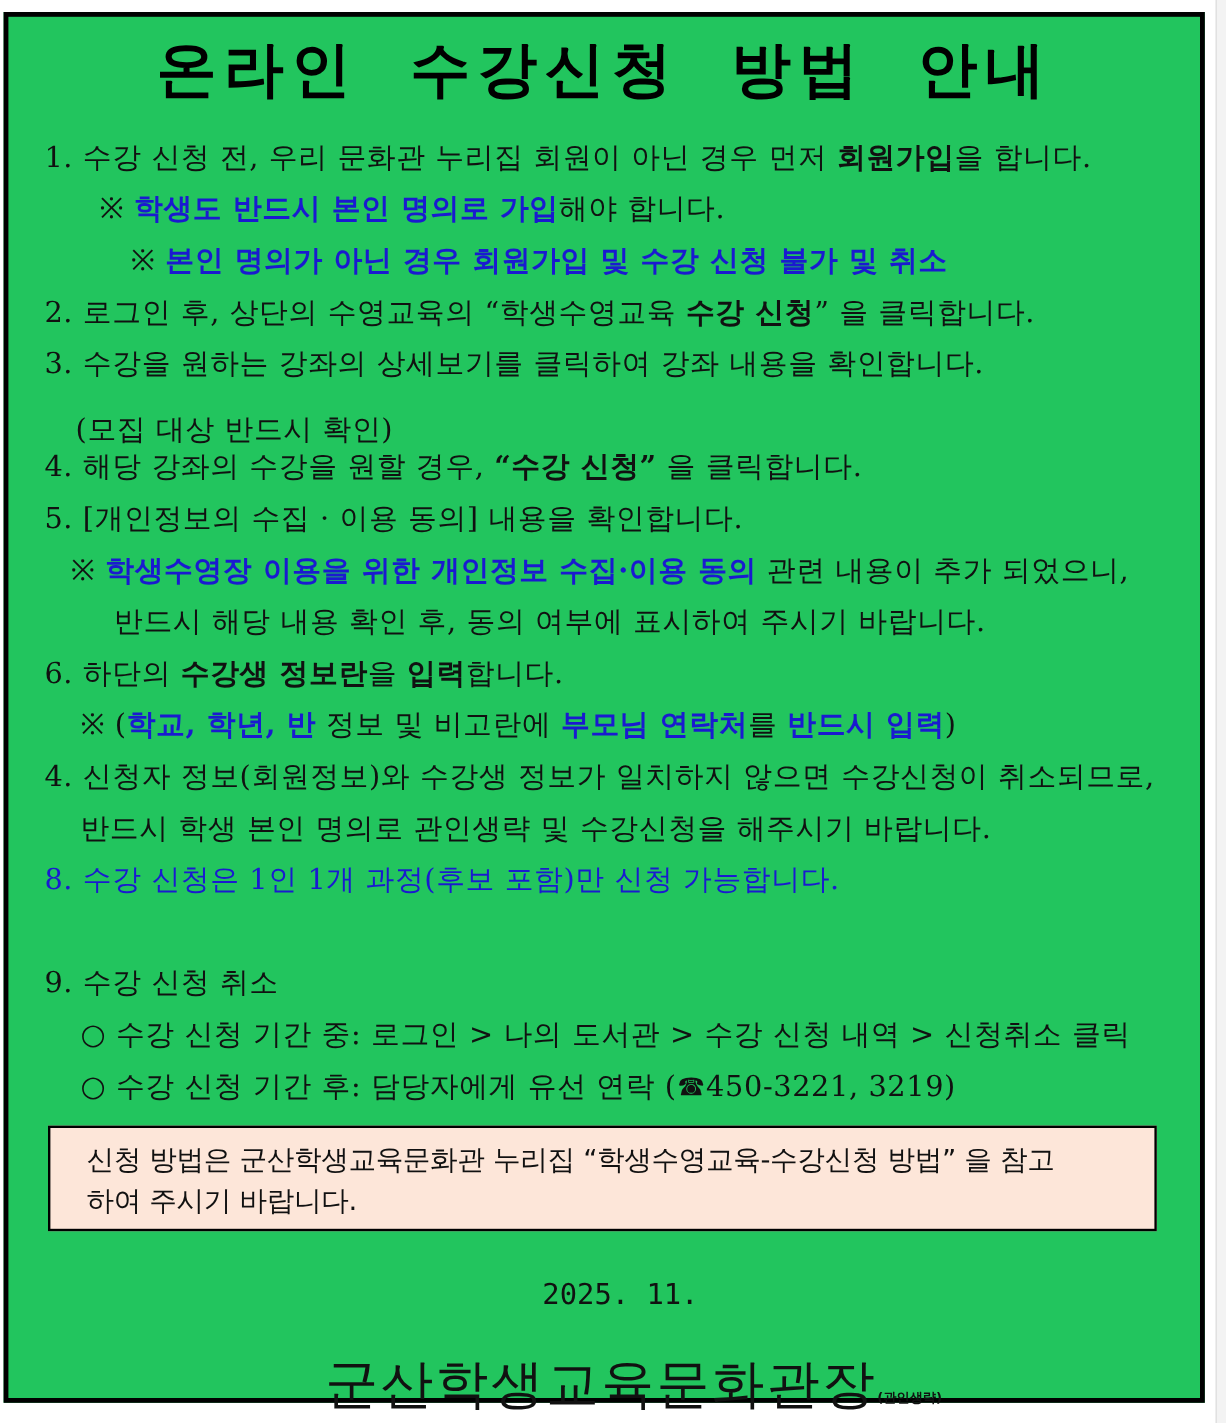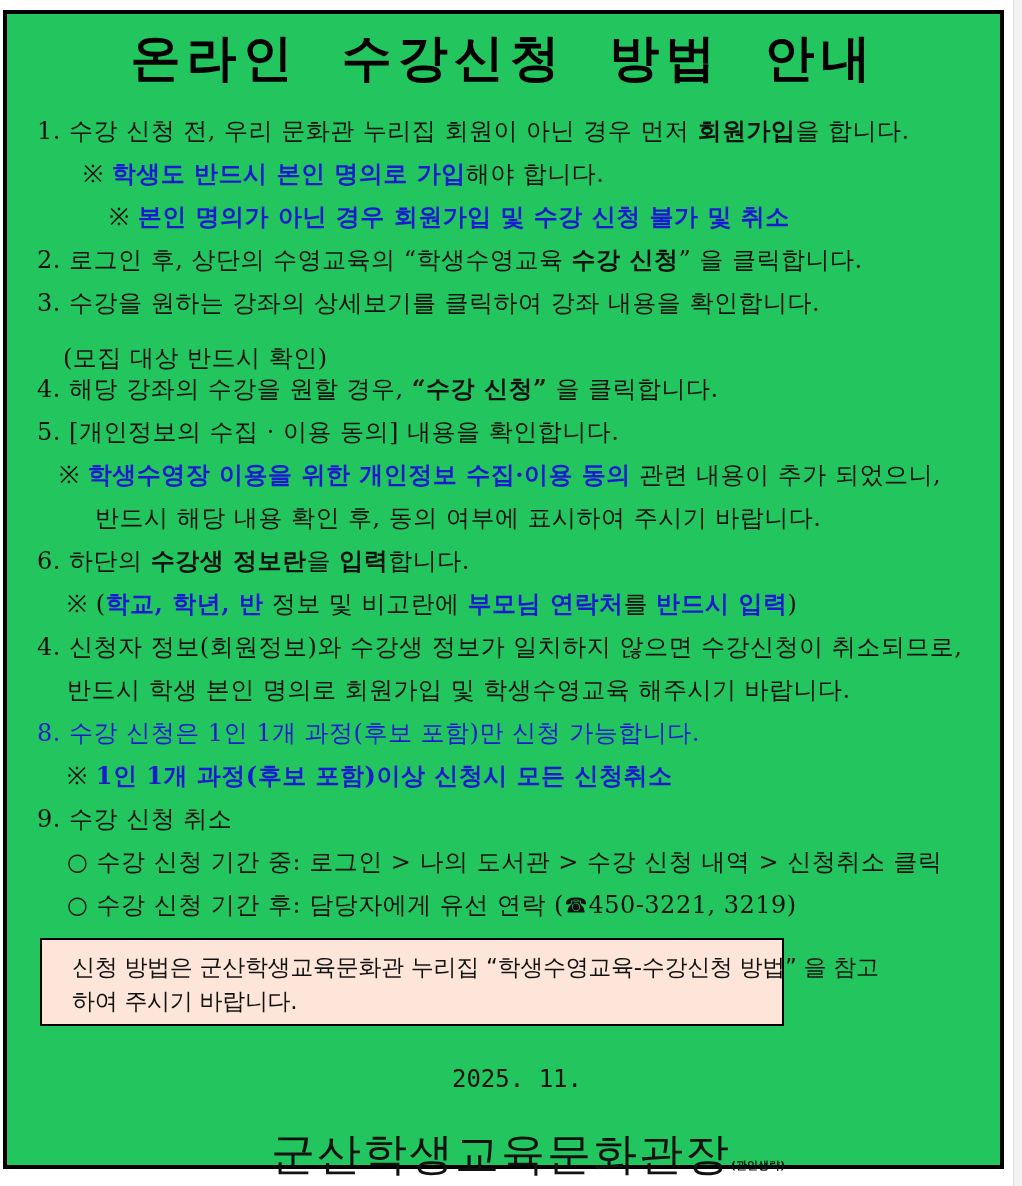--- a/index.html
+++ b/index.html
@@ -9,21 +9,21 @@
     .scroll-edge { position: absolute; right: 0; top: 0; width: 8px; height: 1186px; background: #f3f3f3; border-left: 1px solid #dcdcdc; }
     .frame { position: absolute; left: 3px; top: 10px; width: 1001px; height: 1159px;
              border: 4px solid #000; box-sizing: border-box; background: #22c55e; }
     .title { position: absolute; left: 0; right: 0; top: 14px; text-align: center;
              font-family: "DejaVu Sans", sans-serif; font-weight: bold; font-size: 50px;
              letter-spacing: 6px; word-spacing: 20px; color: #000; line-height: 60px; }
     .line { position: absolute; left: 0; white-space: nowrap; font-size: 24px; line-height: 30px;
             letter-spacing: 0.5px; transform-origin: left center; }
     .blue { color: #1a1ad0; }
     .bold { font-weight: bold; }
-    .notice { position: absolute; left: 33px; top: 924px; width: 744px; height: 88px;
+    .notice { position: absolute; left: 33px; top: 924px; width: 924px; height: 88px;
               background: #fde6d9; border: 2px solid #000; box-sizing: border-box; }
     .notice .nl { position: absolute; left: 30px; font-family: "DejaVu Sans", sans-serif;
                   font-size: 23px; line-height: 30px; white-space: nowrap; color: #111; letter-spacing: -0.3px; }
     .date { position: absolute; left: 0; right: 0; top: 1050px; text-align: center;
             font-family: "DejaVu Sans Mono", monospace; font-size: 24px; line-height: 30px; padding-left: 27px; }
     .org { position: absolute; left: 264px; top: 1112px; font-family: "DejaVu Serif", serif;
            font-size: 44px; line-height: 56px; letter-spacing: 2px; white-space: nowrap; }
     .seal { font-family: "DejaVu Sans", sans-serif; font-size: 11px; font-weight: bold; letter-spacing: 0; vertical-align: baseline; }
   </style>
 </head>
@@ -57,25 +57,22 @@
     <span>※ </span><span class="blue bold">학생수영장 이용을 위한 개인정보 수집·이용 동의</span><span> 관련 내용이 추가 되었으니,</span>
   </div>
   <div class="line" style="left:88px; top:489px;">반드시 해당 내용 확인 후, 동의 여부에 표시하여 주시기 바랍니다.</div>
   <div class="line" style="left:30px; top:532px;">
     <span>6. 하단의 </span><span class="bold">수강생 정보란</span><span>을 </span><span class="bold">입력</span><span>합니다.</span>
   </div>
   <div class="line" style="left:60px; top:575px;">
     <span>※ (</span><span class="blue bold">학교, 학년, 반</span><span> 정보 및 비고란에 </span><span class="blue bold">부모님 연락처</span><span>를 </span><span class="blue bold">반드시 입력</span><span>)</span>
   </div>
   <div class="line" style="left:30px; top:618px;">4. 신청자 정보(회원정보)와 수강생 정보가 일치하지 않으면 수강신청이 취소되므로,</div>
-  <div class="line" style="left:60px; top:661px;">반드시 학생 본인 명의로 회원가입 및 학생수영교육 해주시기 바랍니다.</div>
+  <div class="line" style="left:60px; top:661px;">반드시 학생 본인 명의로 관인생략 및 수강신청을 해주시기 바랍니다.</div>
   <div class="line blue" style="left:30px; top:704px;">8. 수강 신청은 1인 1개 과정(후보 포함)만 신청 가능합니다.</div>
-  <div class="line" style="left:60px; top:747px;">
-    <span>※ </span><span class="blue bold">1인 1개 과정(후보 포함)이상 신청시 모든 신청취소</span>
-  </div>
   <div class="line" style="left:30px; top:790px;">9. 수강 신청 취소</div>
   <div class="line" style="left:60px; top:833px;">○ 수강 신청 기간 중: 로그인 &gt; 나의 도서관 &gt; 수강 신청 내역 &gt; 신청취소 클릭</div>
   <div class="line" style="left:60px; top:876px;">
     <span>○ 수강 신청 기간 후: 담당자에게 유선 연락 (</span><span>☎</span><span>450-3221, 3219)</span>
   </div>
 
   <div class="notice">
     <div class="nl" style="top:12px;">신청 방법은 군산학생교육문화관 누리집 “학생수영교육-수강신청 방법” 을 참고</div>
     <div class="nl" style="top:34px;margin-top:12px;">하여 주시기 바랍니다.</div>
   </div>

